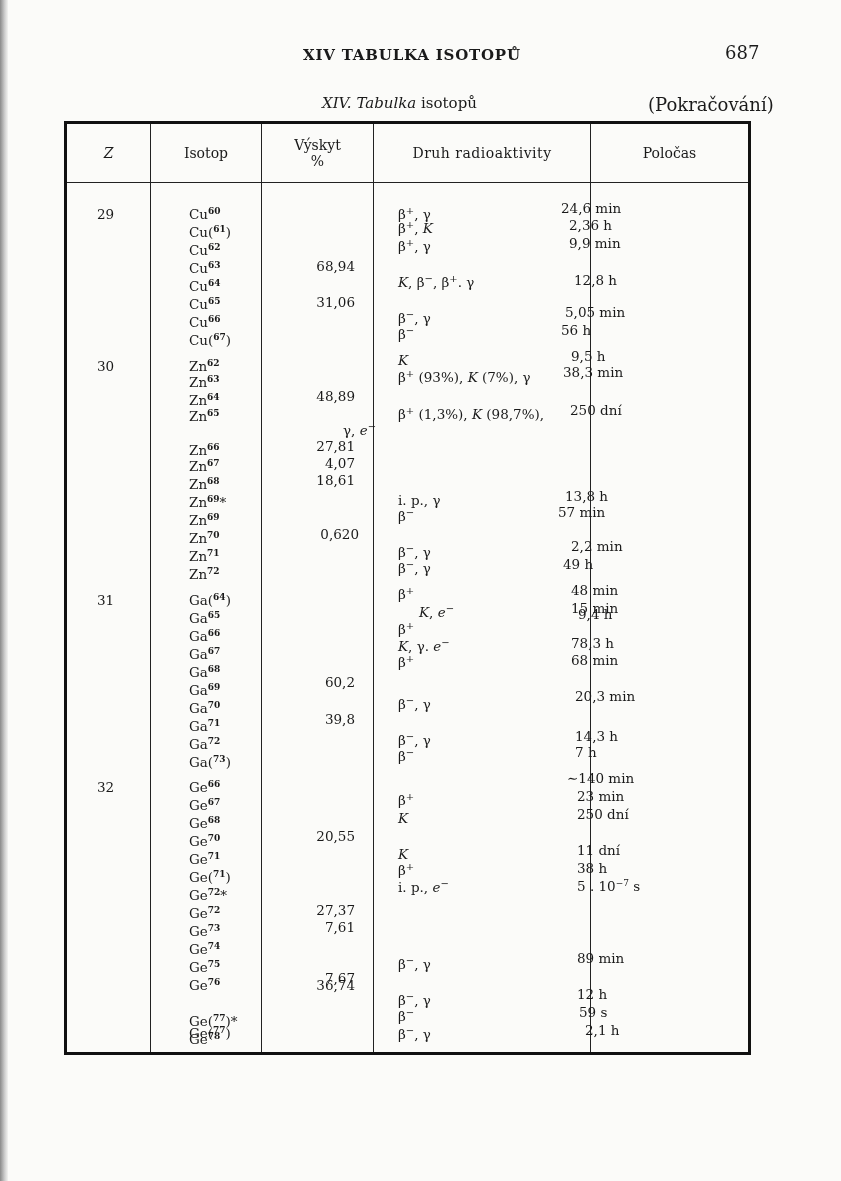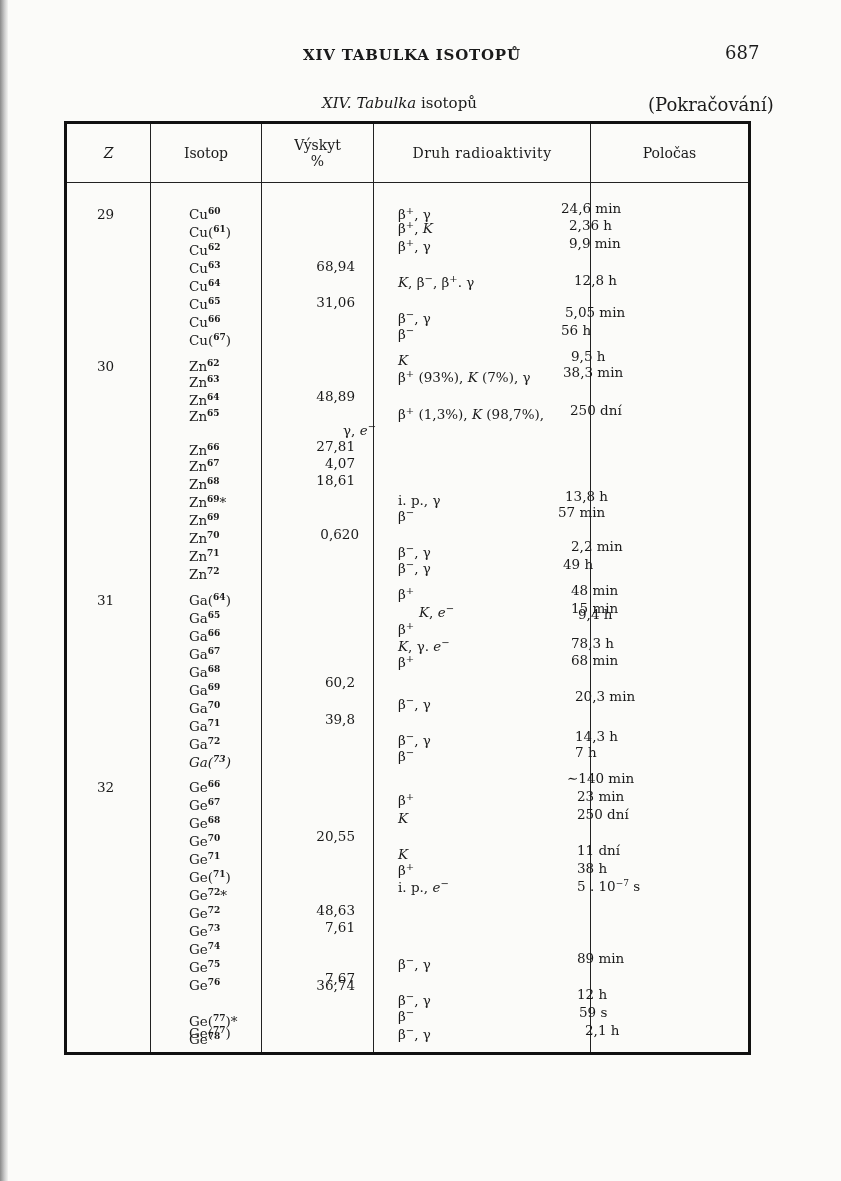--- a/index.html
+++ b/index.html
@@ -130,21 +130,21 @@
     <div class="cell iso" style="top: 558px;">Ga<sup>69</sup></div>
     <div class="cell pct" style="top: 550px;">60,2</div>
     <div class="cell iso" style="top: 576px;">Ga<sup>70</sup></div>
     <div class="cell dec" style="top: 572px;">β<sup style="font-weight:normal;font-size:10px">−</sup>, γ</div>
     <div class="cell half" style="top: 564px; left: 508px;">20,3 min</div>
     <div class="cell iso" style="top: 594px;">Ga<sup>71</sup></div>
     <div class="cell pct" style="top: 587px;">39,8</div>
     <div class="cell iso" style="top: 612px;">Ga<sup>72</sup></div>
     <div class="cell dec" style="top: 608px;">β<sup style="font-weight:normal;font-size:10px">−</sup>, γ</div>
     <div class="cell half" style="top: 604px; left: 508px;">14,3 h</div>
-    <div class="cell iso" style="top: 630px; font-style: italic;">Ga(<sup>73</sup>)</div>
+    <div class="cell iso" style="top: 630px;">Ga(<sup>73</sup>)</div>
     <div class="cell dec" style="top: 624px;">β<sup style="font-weight:normal;font-size:10px">−</sup></div>
     <div class="cell half" style="top: 620px; left: 508px;">7 h</div>
     <div class="cell iso" style="top: 655px;">Ge<sup>66</sup></div>
     <div class="cell half" style="top: 646px; left: 500px;">∼140 min</div>
     <div class="cell iso" style="top: 673px;">Ge<sup>67</sup></div>
     <div class="cell dec" style="top: 668px;">β<sup style="font-weight:normal;font-size:10px">+</sup></div>
     <div class="cell half" style="top: 664px; left: 510px;">23 min</div>
     <div class="cell iso" style="top: 691px;">Ge<sup>68</sup></div>
     <div class="cell dec" style="top: 686px;"><i>K</i></div>
     <div class="cell half" style="top: 682px; left: 510px;">250 dní</div>
@@ -153,21 +153,21 @@
     <div class="cell iso" style="top: 727px;">Ge<sup>71</sup></div>
     <div class="cell dec" style="top: 722px;"><i>K</i></div>
     <div class="cell half" style="top: 718px; left: 510px;">11 dní</div>
     <div class="cell iso" style="top: 745px;">Ge(<sup>71</sup>)</div>
     <div class="cell dec" style="top: 738px;">β<sup style="font-weight:normal;font-size:10px">+</sup></div>
     <div class="cell half" style="top: 736px; left: 510px;">38 h</div>
     <div class="cell iso" style="top: 763px;">Ge<sup>72</sup>*</div>
     <div class="cell dec" style="top: 755px;">i. p., <i>e</i><sup style="font-weight:normal;font-size:10px">−</sup></div>
     <div class="cell half" style="top: 754px; left: 510px;">5 . 10<sup style="font-weight:normal;font-size:9px">−7</sup> s</div>
     <div class="cell iso" style="top: 781px;">Ge<sup>72</sup></div>
-    <div class="cell pct" style="top: 778px;">48,63</div>
+    <div class="cell pct" style="top: 778px;">27,37</div>
     <div class="cell iso" style="top: 799px;">Ge<sup>73</sup></div>
     <div class="cell pct" style="top: 795px;">7,61</div>
     <div class="cell iso" style="top: 817px;">Ge<sup>74</sup></div>
     <div class="cell pct" style="top: 812px; margin-top: 41px;">36,74</div>
     <div class="cell iso" style="top: 835px;">Ge<sup>75</sup></div>
     <div class="cell dec" style="top: 832px;">β<sup style="font-weight:normal;font-size:10px">−</sup>, γ</div>
     <div class="cell half" style="top: 826px; left: 510px;">89 min</div>
     <div class="cell iso" style="top: 853px;">Ge<sup>76</sup></div>
     <div class="cell pct" style="top: 846px;">7,67</div>
     <div class="cell iso" style="top: 871px; margin-top: 30px;">Ge(<sup>77</sup>)</div>

